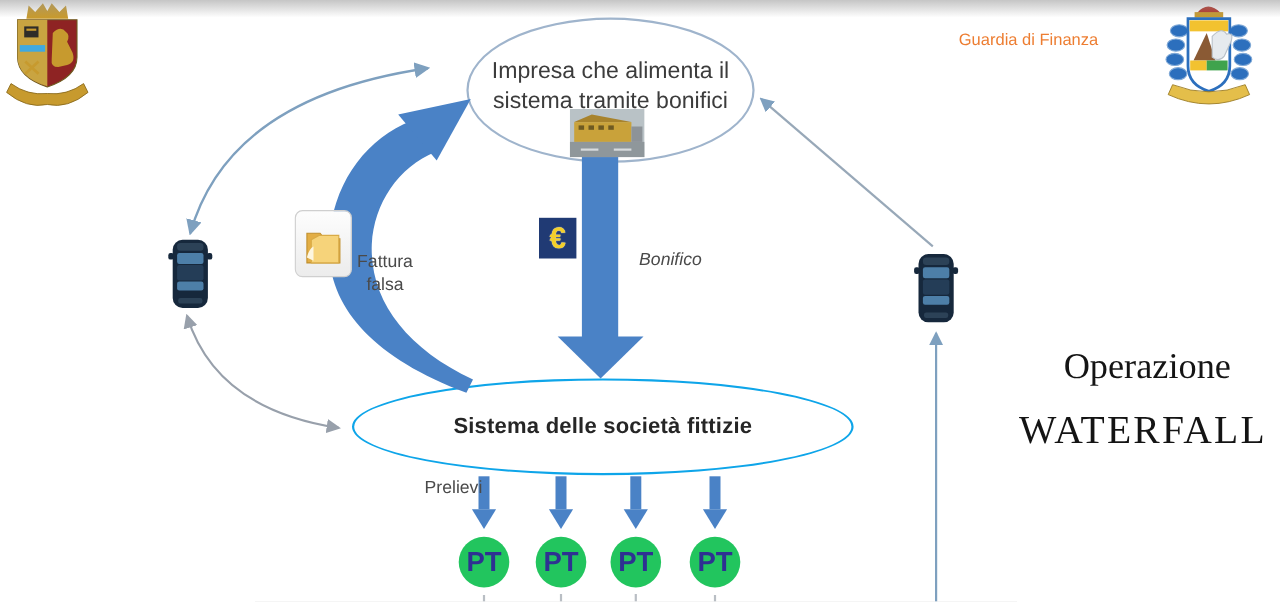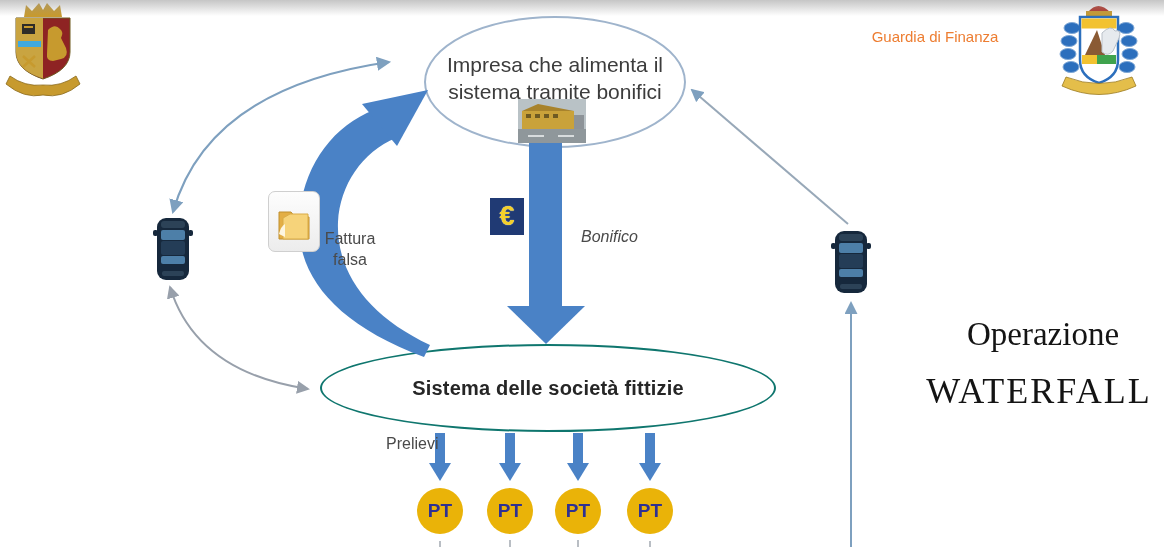--- a/index.html
+++ b/index.html
@@ -3,21 +3,21 @@
 <meta charset="utf-8">
 <style>
   html,body{margin:0;padding:0;background:#e9e9e9;}
   #canvas{position:relative;width:1164px;height:547px;background:#ffffff;overflow:hidden;
           font-family:"Liberation Sans",sans-serif;}
   .abs{position:absolute;}
   #top-fade{left:0;top:0;width:1164px;height:16px;
             background:linear-gradient(to bottom,rgba(150,150,150,.55),rgba(255,255,255,0));}
   .ellipse{border-radius:50%;background:#fff;box-sizing:border-box;}
   #top-ellipse{left:424px;top:16px;width:262px;height:132px;border:2px solid #9fb4cc;}
-  #bottom-ellipse{left:320px;top:344px;width:456px;height:88px;border:2px solid #0f766e;
+  #bottom-ellipse{left:320px;top:344px;width:456px;height:88px;border:2px solid #0ea5e9;
                   display:flex;align-items:center;justify-content:center;}
   #impresa-label{left:440px;top:52px;width:230px;text-align:center;font-size:21px;
                  line-height:1.28;color:#3c3c3c;}
   #sistema-label{font-size:20px;font-weight:bold;color:#262626;letter-spacing:.2px;}
   #gdf-title{left:818px;top:28px;width:234px;text-align:center;color:#ED7D31;
              font-size:15px;line-height:1.22;}
   #operazione{left:930px;top:288px;width:226px;text-align:center;
               font-family:"Liberation Serif",serif;font-size:33px;color:#141414;margin-top:28px;}
   #waterfall{left:912px;top:370px;width:254px;text-align:center;
              font-family:"Liberation Serif",serif;font-size:36px;letter-spacing:2px;color:#141414;}
@@ -26,23 +26,23 @@
   #fattura-label{left:324px;top:207px;width:52px;text-align:center;line-height:1.3;}
   #prelievi-label{left:386px;top:413px;}
   #building-photo{left:518px;top:99px;width:68px;height:44px;}
   #euro-icon{left:490px;top:198px;width:34px;height:37px;background:#203a74;
              display:flex;align-items:center;justify-content:center;}
   #euro-glyph{color:#f3cf2a;font-size:27px;font-weight:bold;line-height:1;
               text-shadow:0 0 1px #fff;}
   #folder-card{left:268px;top:191px;width:50px;height:59px;border:1px solid #cfcfcf;
                border-radius:7px;background:linear-gradient(#fdfdfd,#ececec);
                display:flex;align-items:center;justify-content:center;}
-  .pt-circle{width:46px;height:46px;border-radius:50%;background:#eab308;
+  .pt-circle{width:46px;height:46px;border-radius:50%;background:#22c55e;
              display:flex;align-items:center;justify-content:center;
-             font-weight:bold;font-size:19px;color:#2E3192;}
+             font-weight:bold;font-size:25px;color:#2E3192;}
   #pt-0{left:417px;top:488px;} #pt-1{left:487px;top:488px;}
   #pt-2{left:555px;top:488px;} #pt-3{left:627px;top:488px;}
   svg{display:block;}
 </style>
 </head>
 <body>
 
 <div id="canvas">
 
   <div class="abs ellipse" id="top-ellipse"></div>

